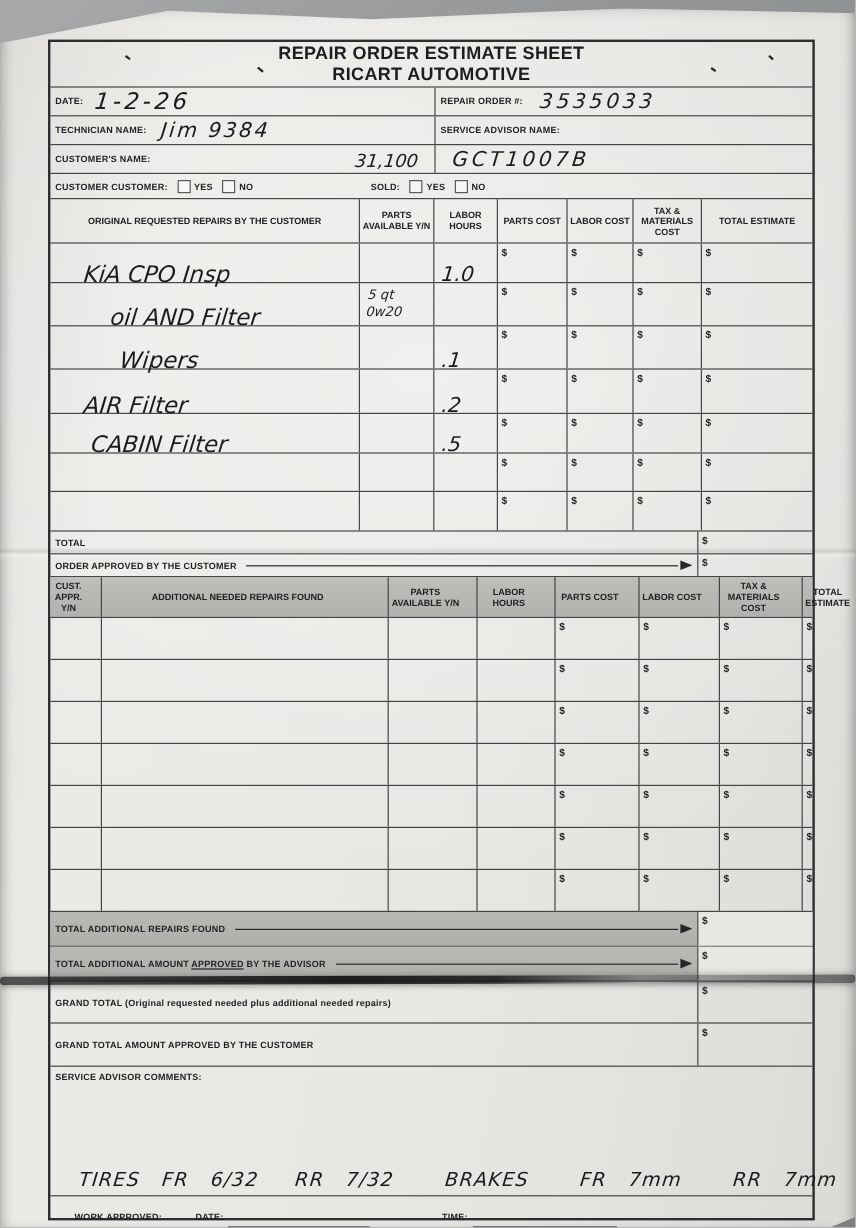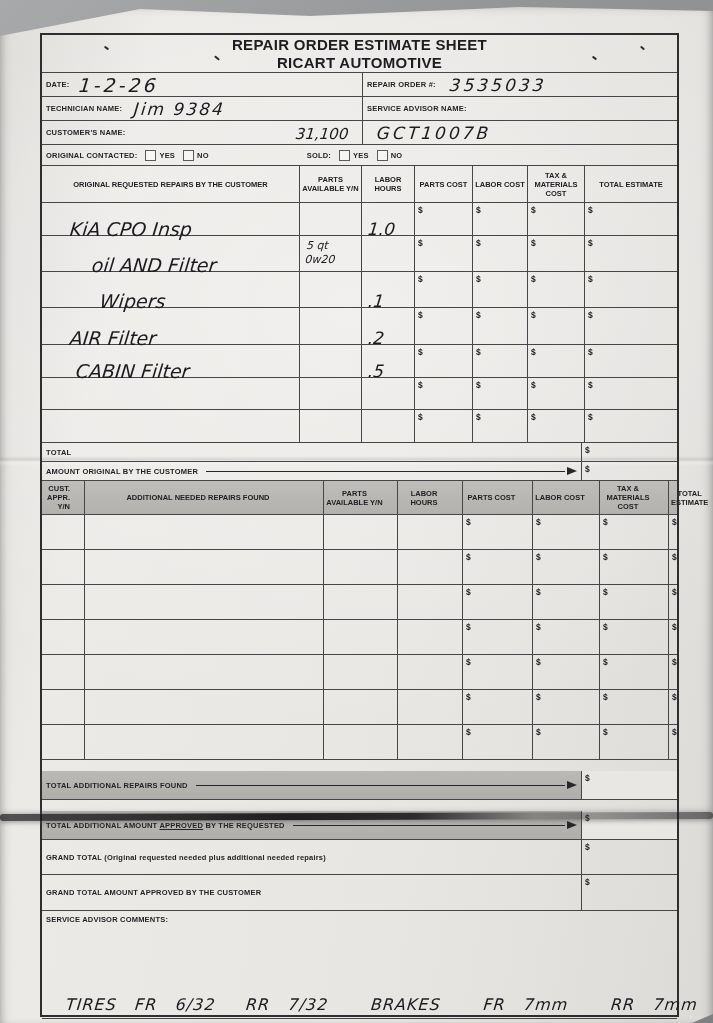--- a/index.html
+++ b/index.html
@@ -40,36 +40,36 @@
   .hw-ro{font-size:17px;margin-left:14px;letter-spacing:3px;}
   .hw-tech{font-size:17px;margin-left:12px;letter-spacing:2px;}
   .hw-miles{font-size:15px;position:absolute;right:14px;bottom:1px;}
   .hw-vehicle{font-size:17px;margin-left:10px;letter-spacing:3px;}
   .check-row{height:21px;display:flex;align-items:center;padding-left:4px;box-sizing:border-box;}
   .checkbox{width:9px;height:9px;border:1px solid #5a5a5e;background:rgba(255,255,255,.5);display:inline-block;margin:0 3px 0 8px;}
   .grid-h1{display:grid;grid-template-columns:257px 62px 53px 58px 55px 57px 1fr;}
   .grid-h2{display:grid;grid-template-columns:30px 227px 62px 53px 58px 55px 57px 1fr;gap:12px;}
   .hcell{border-left:1px solid #46464a;display:flex;align-items:center;justify-content:center;text-align:center;
     font-size:7.5px;font-weight:bold;line-height:1.2;padding:2px;box-sizing:border-box;color:#212125;}
-  .hcell:first-child{border-left:none;text-align:right;}
+  .hcell:first-child{border-left:none;}
   .t1-head{height:37px;}
   .t2-head{height:34px;background:linear-gradient(180deg,#c0beba,#b3b1ae);}
   .trow{position:relative;}
   .trow .tcell{border-left:1px solid #46464a;position:relative;box-sizing:border-box;overflow:visible;}
   .trow .tcell:first-child{border-left:none;}
   .dusd{position:absolute;top:2px;left:3px;font-size:8.5px;font-weight:bold;color:#1e1e22;}
   .hw-desc{position:absolute;left:0;bottom:-4px;font-size:19px;line-height:1;}
   .hw-labor{position:absolute;left:6px;bottom:-3px;font-size:17px;line-height:1;}
   .hw-parts{position:absolute;left:6px;top:3px;font-size:11px;line-height:1.25;white-space:pre-line;}
   .total-row{display:grid;grid-template-columns:1fr 96px;}
   .total-label-cell{display:flex;align-items:center;padding-left:4px;box-sizing:border-box;}
   .total-usd-cell{border-left:1px solid #46464a;position:relative;}
   .arrow-line{flex:1;height:0;border-bottom:1.5px solid #27272b;margin:0 2px 0 8px;}
   .arrow-head{width:0;height:0;border-left:10px solid #27272b;border-top:4px solid transparent;border-bottom:4px solid transparent;margin-right:4px;}
-  .gray-band{background:linear-gradient(180deg,#bbb9b6,#b0aeab);margin-top:11px;}
+  .gray-band{background:linear-gradient(180deg,#bbb9b6,#b0aeab);}
   .u{text-decoration:underline;}
   .comments{height:108px;padding-left:28px;}
   .comments .lbl{position:absolute;top:4px;left:4px;}
   .hw-comments{position:absolute;left:24px;bottom:4px;font-size:16px;letter-spacing:1px;}
   .work-row{height:22px;display:flex;align-items:flex-end;padding-left:0;box-sizing:border-box;border-bottom:none;margin-left:20px;}
   .fill-line{height:0;border-bottom:1px solid #3c3c40;display:inline-block;transform:translateY(4px);}
   .spacer{display:inline-block;}
 </style>
 </head>
 <body>
@@ -113,21 +113,21 @@
       <div class="info-cell">
         <span class="lbl">CUSTOMER'S NAME:</span>
         <span class="hand hw-miles">31,100</span>
       </div>
       <div class="info-cell right">
         <span class="hand hw-vehicle">GCT1007B</span>
       </div>
     </div>
 
     <div class="sec check-row">
-      <span class="lbl">ORIGINAL CONTACTED:</span>
+      <span class="lbl">CUSTOMER CUSTOMER:</span>
       <span class="checkbox"></span>
       <span class="lbl">YES</span>
       <span class="checkbox"></span>
       <span class="lbl">NO</span>
       <span class="spacer" style="width:98px;"></span>
       <span class="lbl">SOLD:</span>
       <span class="checkbox"></span>
       <span class="lbl">YES</span>
       <span class="checkbox"></span>
       <span class="lbl">NO</span>
@@ -288,21 +288,21 @@
       <div class="total-label-cell">
           <span class="lbl">TOTAL</span>
         </div>
       <div class="total-usd-cell">
           <span class="dusd">$</span>
         </div>
     </div>
 
     <div class="sec total-row" style="height:19px;">
       <div class="total-label-cell">
-        <span class="lbl">AMOUNT ORIGINAL BY THE CUSTOMER</span>
+        <span class="lbl">ORDER APPROVED BY THE CUSTOMER</span>
         <span class="arrow-line"></span>
         <span class="arrow-head"></span>
       </div>
       <div class="total-usd-cell">
           <span class="dusd">$</span>
         </div>
     </div>
 
     <div class="sec grid-h2 t2-head">
       <div class="hcell">CUST. APPR. Y/N</div>
@@ -448,21 +448,21 @@
         <span class="arrow-line"></span>
         <span class="arrow-head"></span>
       </div>
       <div class="total-usd-cell" style="background:#e9e7e4;">
           <span class="dusd">$</span>
         </div>
     </div>
 
     <div class="sec total-row gray-band" style="height:29px;">
       <div class="total-label-cell">
-        <span class="lbl"><span>TOTAL ADDITIONAL AMOUNT </span><span class="u">APPROVED</span><span> BY THE REQUESTED</span></span>
+        <span class="lbl"><span>TOTAL ADDITIONAL AMOUNT </span><span class="u">APPROVED</span><span> BY THE ADVISOR</span></span>
         <span class="arrow-line"></span>
         <span class="arrow-head"></span>
       </div>
       <div class="total-usd-cell" style="background:#e9e7e4;">
           <span class="dusd">$</span>
         </div>
     </div>
 
     <div class="sec total-row" style="height:35px;">
       <div class="total-label-cell">

